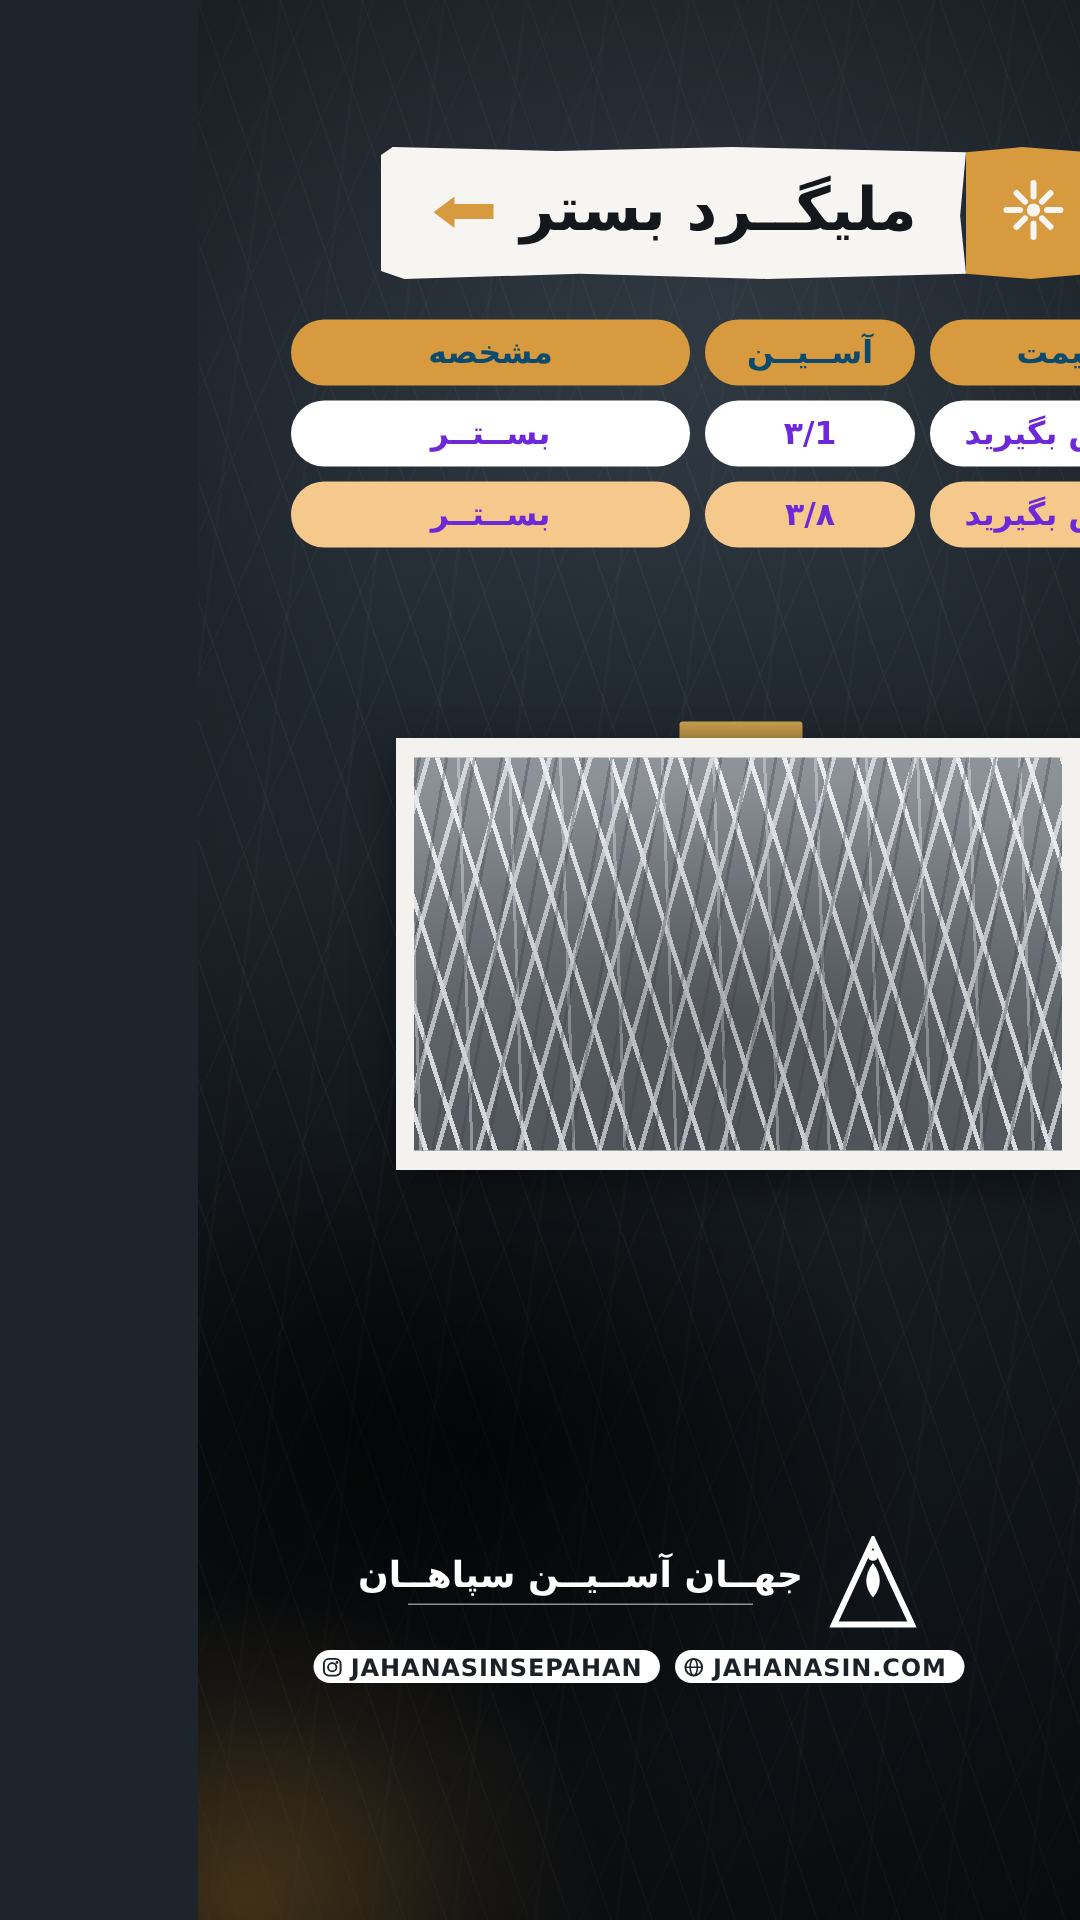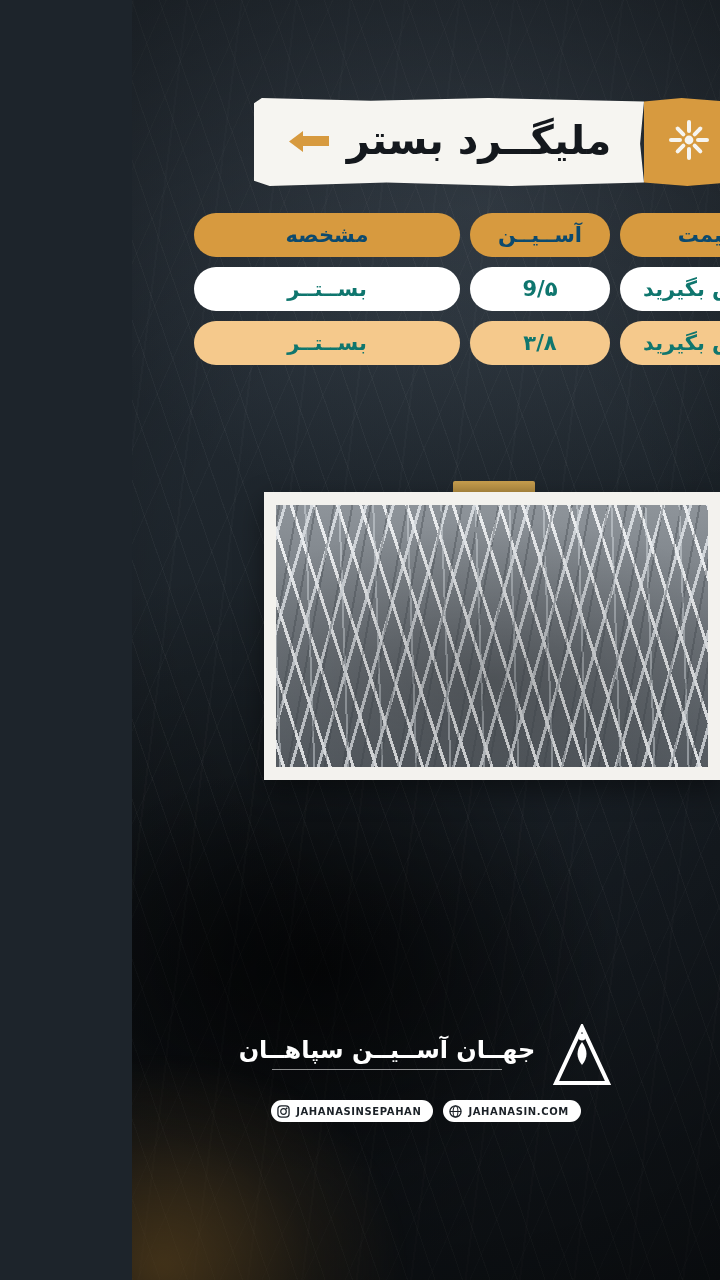--- a/index.html
+++ b/index.html
@@ -81,21 +81,21 @@
 
   
   .table {
     position:absolute; left:62px; top:213px; width:600px;
     display:flex; flex-direction:column; gap:10px;
   }
   .row { display:flex; flex-direction:row; gap:10px; }
   .cell {
     height:44px; border-radius:22px;
     display:flex; align-items:center; justify-content:center;
-    font-size:21px; font-weight:bold; color:#0f766e;
+    font-size:21px; font-weight:bold; color:#6d28d9;
     white-space:nowrap;
   }
   .c-price { flex:0 0 174px; }
   .c-size  { flex:0 0 140px; }
   .c-spec  { flex:1 1 auto; }
   .head .cell { background:#d79a3f; color:#0c4a6e; }
   .r1 .cell { background:#ffffff; }
   .r2 .cell { background:#f5c98c; }
 
   
@@ -149,21 +149,21 @@
   }
   .logo-mark { width:62px; height:62px; }
   .socials {
     margin-top:14px; display:flex; flex-direction:row-reverse; gap:10px;
     direction:ltr;
   }
   .chip {
     height:22px; padding:0 12px 0 6px; border-radius:11px;
     background:#ffffff; color:#1b2127;
     display:flex; align-items:center; gap:6px;
-    font-size:10px; font-weight:bold; letter-spacing:.6px;
+    font-size:16px; font-weight:bold; letter-spacing:.6px;
     direction:ltr;
   }
   .chip svg { display:block; }
 </style>
 </head>
 <body>
 
 <div class="stage">
   <div class="tex"></div>
   <div class="tex2"></div>
@@ -203,21 +203,21 @@
   </div>
 
   <div class="table">
     <div class="row head">
       <div class="cell c-price">قیمت</div>
       <div class="cell c-size">آســیــن</div>
       <div class="cell c-spec">مشخصه</div>
     </div>
     <div class="row r1">
       <div class="cell c-price">تماس بگیرید</div>
-      <div class="cell c-size">9/۵</div>
+      <div class="cell c-size">۳/1</div>
       <div class="cell c-spec">بســتــر</div>
     </div>
     <div class="row r2">
       <div class="cell c-price">تماس بگیرید</div>
       <div class="cell c-size">۳/۸</div>
       <div class="cell c-spec">بســتــر</div>
     </div>
   </div>
 
   <div class="photo-tab"></div>

